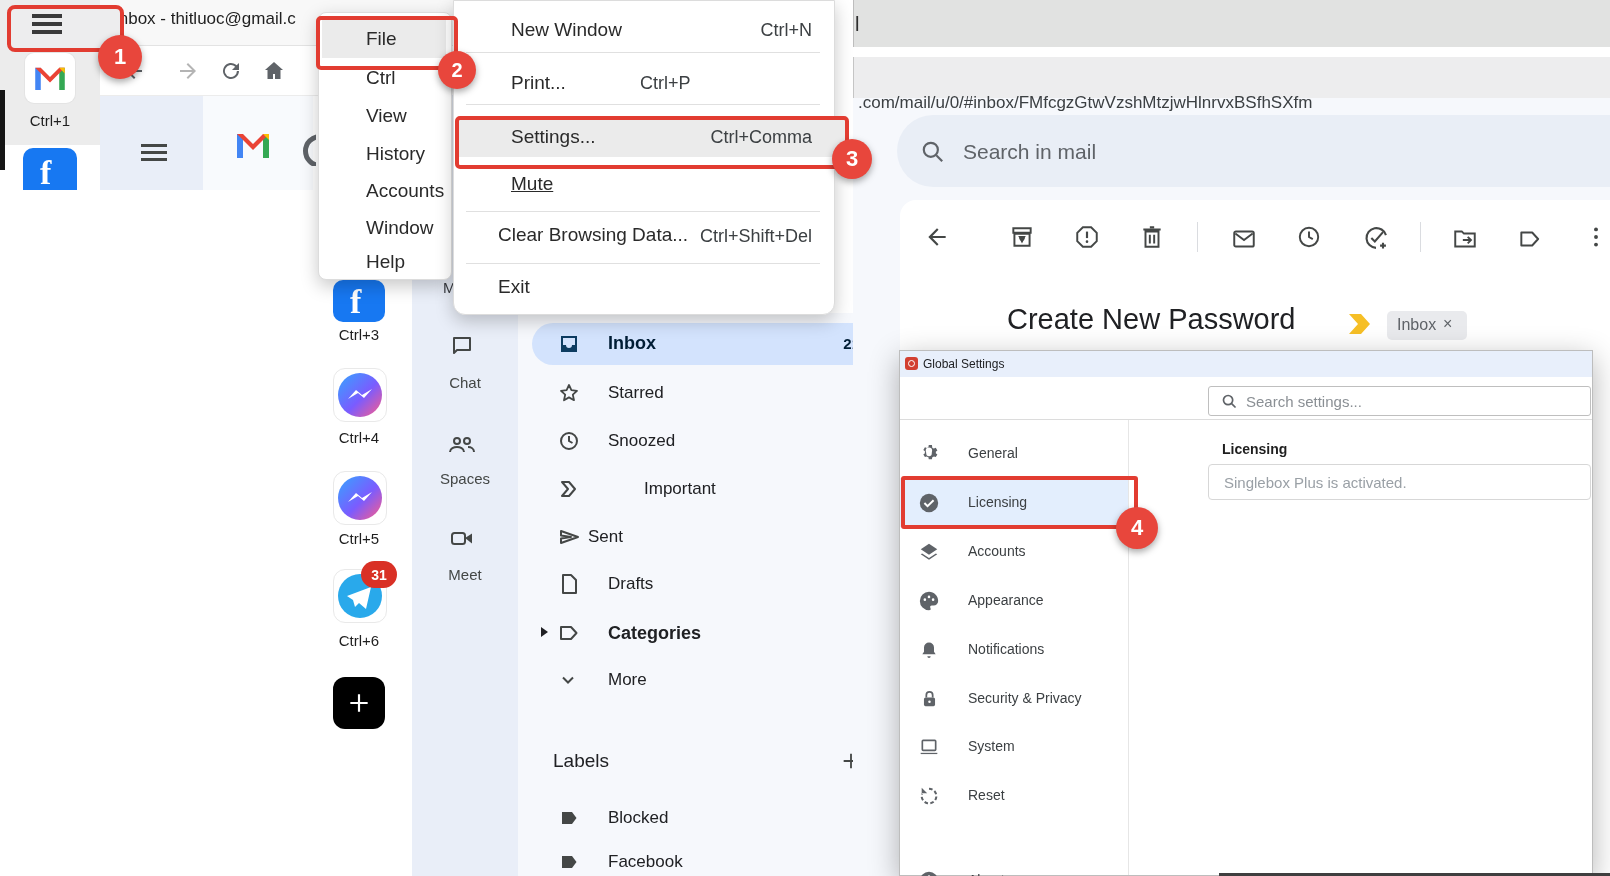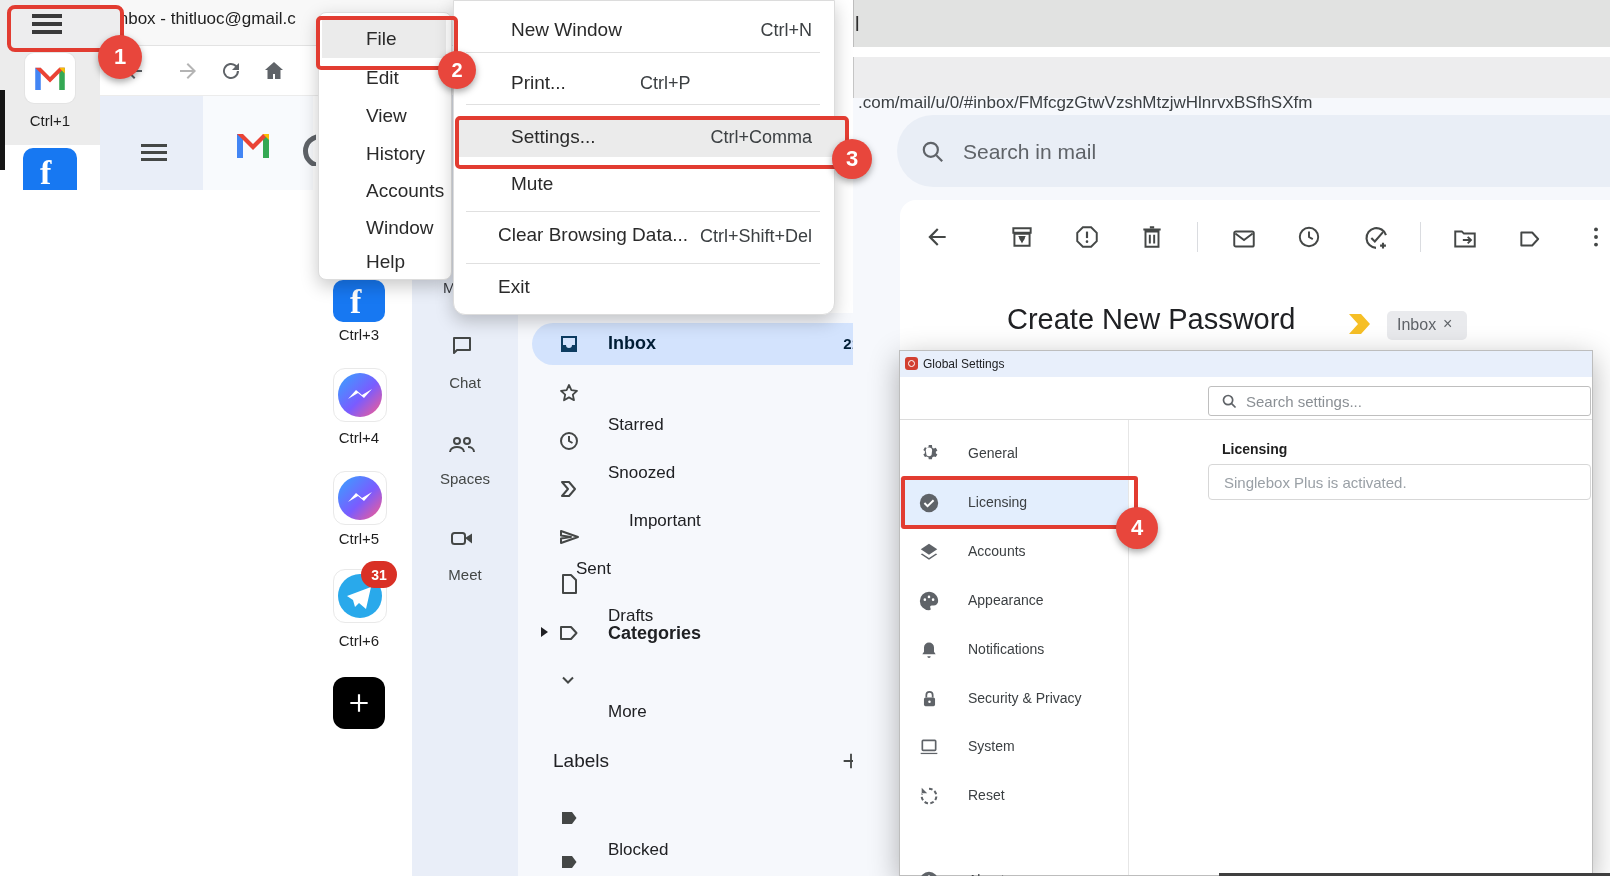--- a/index.html
+++ b/index.html
@@ -7,21 +7,21 @@
   .a{position:absolute;}
   .t{white-space:nowrap;}
   svg{display:block;}
   .redbox{border:4px solid #e23c31;border-radius:5px;z-index:38;}
   .badge{background:#e8463c;border-radius:50%;color:#fff;font-weight:bold;font-size:22px;
          display:flex;align-items:center;justify-content:center;
          box-shadow:0 3px 7px rgba(0,0,0,.35);z-index:40;}
   .panel{background:#fff;border:1px solid #dcdcdc;box-shadow:0 6px 18px rgba(0,0,0,.22);z-index:20;}
   .mi{font-size:19px;color:#2a2a2a;}
   .sc{font-size:18px;color:#3c4043;}
-  .navtxt{font-size:17px;color:#202124;margin-top:32px;}
+  .navtxt{font-size:17px;color:#202124;}
   .sep{background:#e0e0e0;height:1px;}
   .ctrl{font-size:15px;color:#1f1f1f;text-align:center;}
   .rail-label{font-size:15px;color:#444746;text-align:center;}
   .srow-label{font-size:14px;color:#3c4043;}
   .tile{border:1px solid #e9e9e9;border-radius:12px;background:#fff;}
 </style>
 </head>
 <body>
 
 <div id="canvas">
@@ -182,28 +182,28 @@
         <path d="M12 7v5l3.5 2" fill="none" stroke="#444746" stroke-width="2"></path>
       </svg>
   </div>
   <div class="a t navtxt" style="left:608px;top:431px;z-index:3;">Snoozed</div>
 
   <div class="a" style="left:557px;top:477px;z-index:3;">
     <svg width="24" height="24" viewBox="0 0 24 24">
         <path d="M5 5h7l6 7-6 7H5l6-7z" fill="none" stroke="#444746" stroke-width="2" stroke-linejoin="round"></path>
       </svg>
   </div>
-  <div class="a t navtxt" style="left:629px;top:479px;z-index:3;">Important</div>
+  <div class="a t navtxt" style="left:644px;top:479px;z-index:3;">Important</div>
 
   <div class="a" style="left:557px;top:525px;z-index:3;">
     <svg width="24" height="24" viewBox="0 0 24 24">
         <path d="M4 18v-4.5L14 12 4 10.5V6l17 6z" fill="none" stroke="#444746" stroke-width="2" stroke-linejoin="round"></path>
       </svg>
   </div>
-  <div class="a t navtxt" style="left:576px;top:527px;z-index:3;text-align:right;">Sent</div>
+  <div class="a t navtxt" style="left:588px;top:527px;z-index:3;text-align:right;">Sent</div>
 
   <div class="a" style="left:557px;top:572px;z-index:3;">
     <svg width="24" height="24" viewBox="0 0 24 24">
         <path d="M6 3h8l5 5v13H6z" fill="none" stroke="#444746" stroke-width="2" stroke-linejoin="round"></path>
       </svg>
   </div>
   <div class="a t navtxt" style="left:608px;top:574px;z-index:3;">Drafts</div>
 
   <div class="a" style="left:538px;top:626px;z-index:3;">
     <svg width="12" height="12" viewBox="0 0 12 12">
@@ -453,21 +453,21 @@
 
   <div class="a t" style="left:1222px;top:441px;font-size:14px;font-weight:bold;color:#1f1f1f;z-index:13;">Licensing</div>
   <div class="a" style="left:1208px;top:464px;width:383px;height:36px;border:1px solid #d7d7d7;border-radius:4px;box-sizing:border-box;background:#fff;z-index:13;"></div>
   <div class="a t" style="left:1224px;top:474px;font-size:15px;color:#9aa0a6;z-index:14;">Singlebox Plus is activated.</div>
 
   <div class="a redbox" style="left:901px;top:476px;width:229px;height:45px;border-radius:3px;"></div>
   <div class="a badge" style="left:1116px;top:507px;width:42px;height:42px;">4</div>
 
   <div class="a panel" style="left:318px;top:12px;width:132px;height:266px;border-radius:8px;z-index:24;"></div>
   <div class="a t mi" style="left:366px;top:28px;z-index:26;">File</div>
-  <div class="a t mi" style="left:366px;top:67px;z-index:26;">Edit</div>
+  <div class="a t mi" style="left:366px;top:67px;z-index:26;">Ctrl</div>
   <div class="a t mi" style="left:366px;top:105px;z-index:26;">View</div>
   <div class="a t mi" style="left:366px;top:143px;z-index:26;">History</div>
   <div class="a t mi" style="left:366px;top:180px;z-index:26;">Accounts</div>
   <div class="a t mi" style="left:366px;top:217px;z-index:26;">Window</div>
   <div class="a t mi" style="left:366px;top:251px;z-index:26;">Help</div>
 
   <div class="a" style="left:322px;top:20px;width:124px;height:38px;background:#ebebeb;z-index:25;"></div>
   <div class="a redbox" style="left:316px;top:16px;width:134px;height:46px;z-index:38;"></div>
   <div class="a badge" style="left:438px;top:51px;width:38px;height:38px;font-size:20px;">2</div>
 
@@ -476,21 +476,21 @@
   <div class="a t sc" style="left:640px;top:20px;width:172px;text-align:right;z-index:29;">Ctrl+N</div>
   <div class="a sep" style="left:466px;top:52px;width:354px;z-index:29;"></div>
   <div class="a t mi" style="left:511px;top:72px;z-index:29;text-align:right;">Print...</div>
   <div class="a t sc" style="left:640px;top:73px;width:172px;z-index:29;">Ctrl+P</div>
   <div class="a sep" style="left:466px;top:104px;width:354px;z-index:29;"></div>
 
   <div class="a" style="left:457px;top:120px;width:390px;height:37px;background:#ebebeb;z-index:28;"></div>
   <div class="a t mi" style="left:511px;top:126px;z-index:29;">Settings...</div>
   <div class="a t sc" style="left:640px;top:127px;width:172px;text-align:right;z-index:29;">Ctrl+Comma</div>
 
-  <div class="a t mi" style="left:511px;top:173px;z-index:29;">Mute</div>
+  <div class="a t mi" style="left:511px;top:173px;z-index:29;text-decoration:underline;">Mute</div>
   <div class="a sep" style="left:466px;top:211px;width:354px;z-index:29;"></div>
   <div class="a t mi" style="left:498px;top:224px;z-index:29;">Clear Browsing Data...</div>
   <div class="a t sc" style="left:676px;top:226px;width:136px;text-align:right;z-index:29;">Ctrl+Shift+Del</div>
   <div class="a sep" style="left:466px;top:263px;width:354px;z-index:29;"></div>
   <div class="a t mi" style="left:498px;top:276px;z-index:29;">Exit</div>
 
   <div class="a redbox" style="left:455px;top:116px;width:386px;height:45px;z-index:38;"></div>
   <div class="a badge" style="left:832px;top:139px;width:40px;height:40px;">3</div>
 
   <div class="a" style="left:1219px;top:873px;width:391px;height:3px;background:#3f3f3f;z-index:15;"></div>

